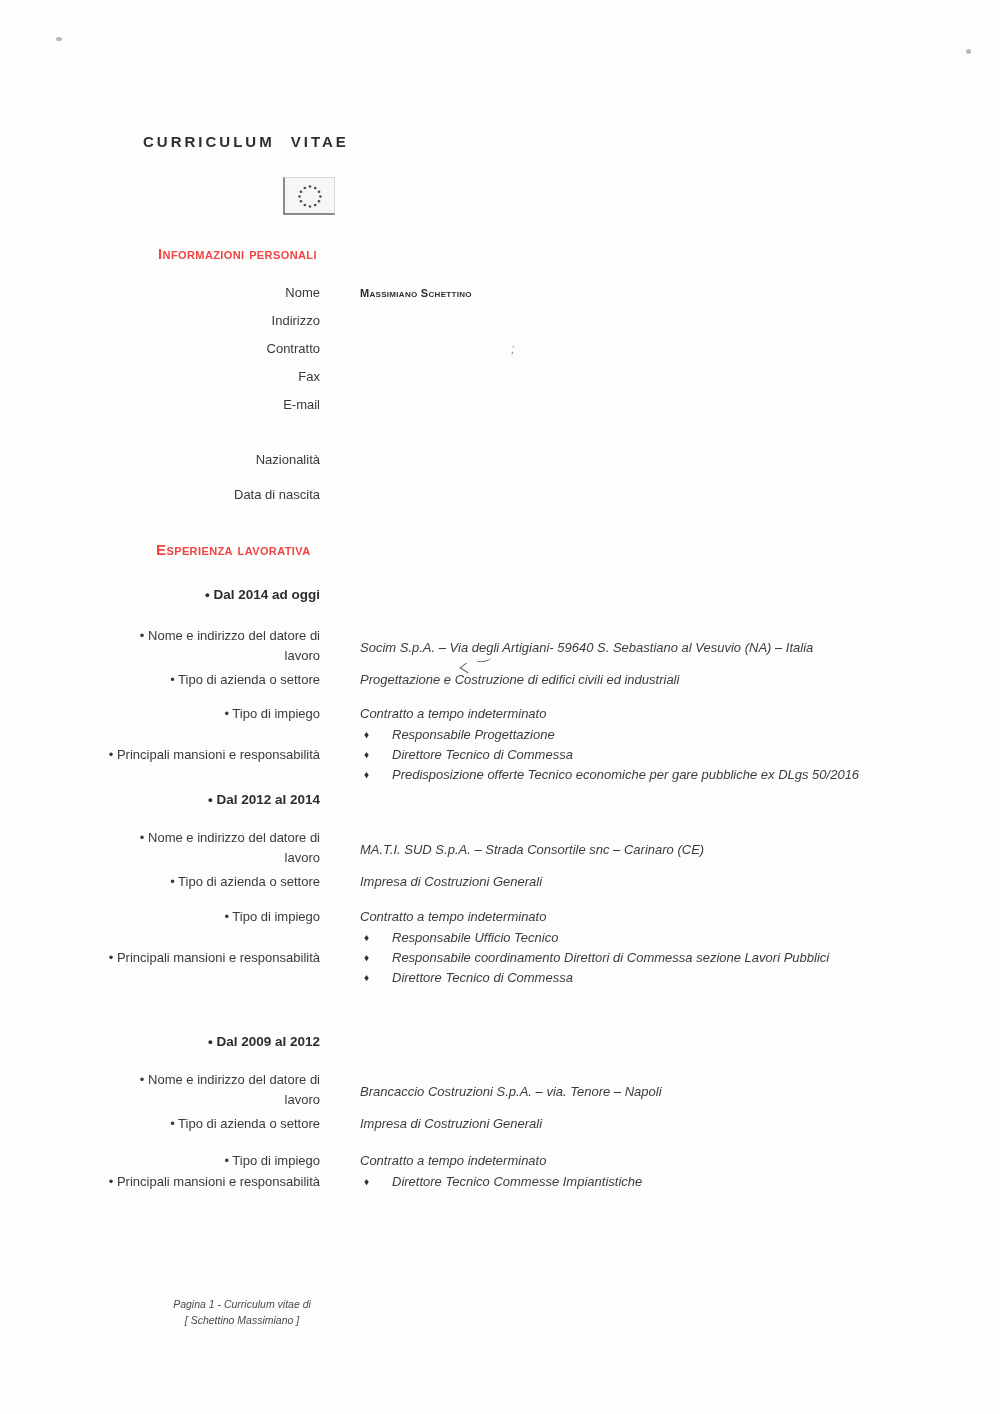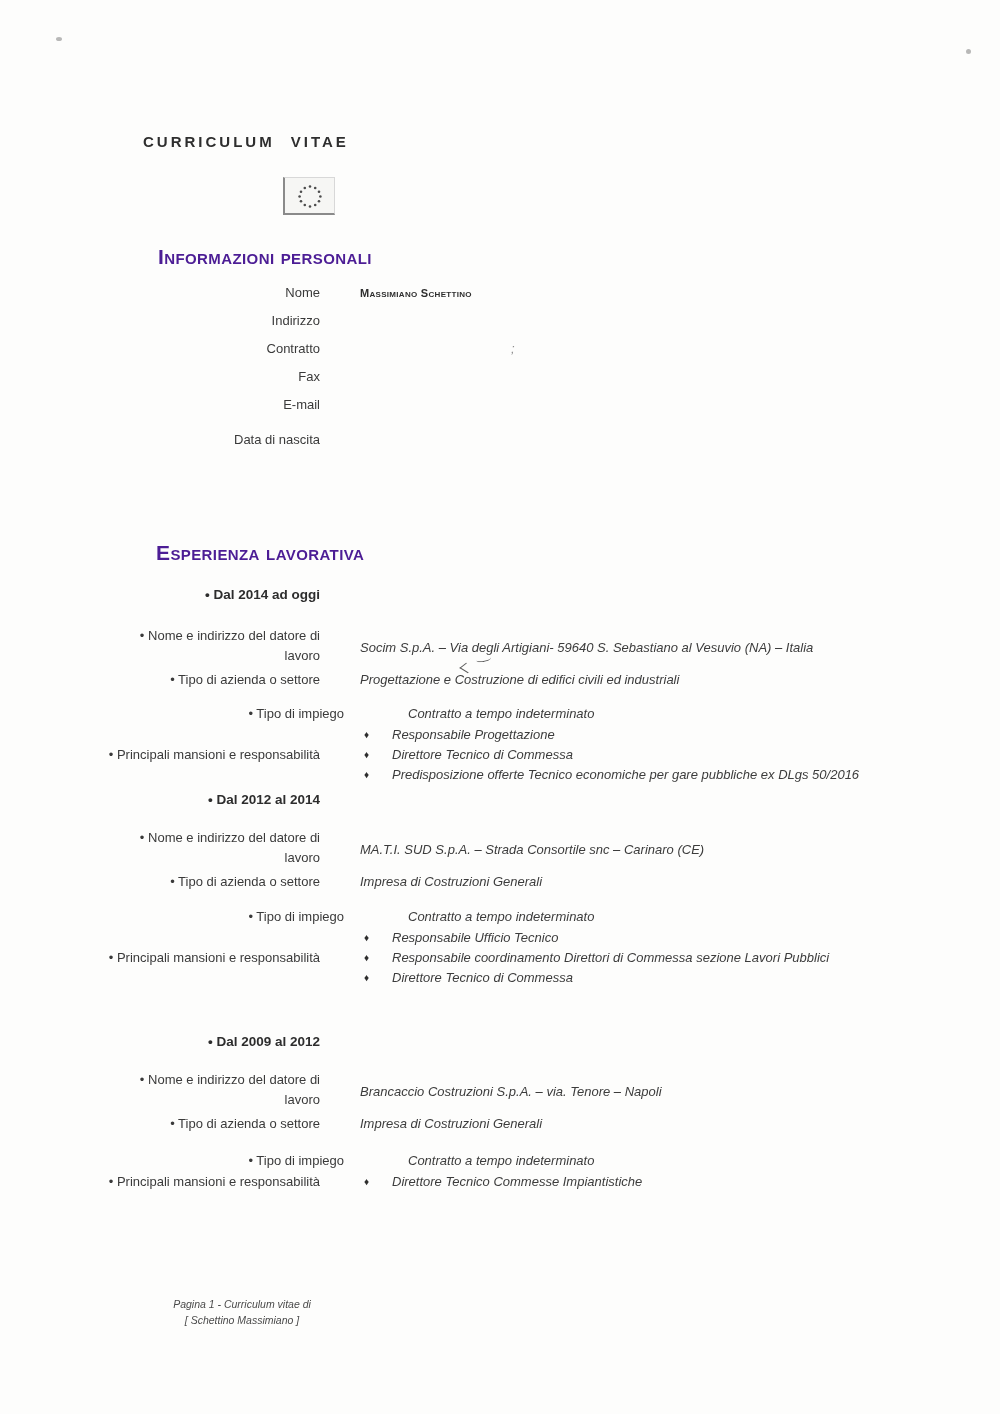--- a/index.html
+++ b/index.html
@@ -27,23 +27,23 @@
     border-bottom:2px solid #8a8a8a;
     border-top:1px solid #d8d8d8;
     border-right:1px solid #d8d8d8;
     display:flex;align-items:center;justify-content:center;
   }
   
   .section-title{
     position:absolute;
     font-variant:small-caps;
     font-weight:700;
-    font-size:21px;
+    font-size:15px;
     letter-spacing:.4px;
-    color:#4c1d95;
+    color:#ef4444;
   }
   #sec-personal{left:158px;top:245px;}
   #sec-work{left:156px;top:541px;}
   
   .rows{position:absolute;left:0;width:1000px;}
   #personal-rows{top:279px;}
   #work-rows{top:581px;}
   .row{display:flex;align-items:center;}
   .lbl{
     width:320px;flex:0 0 320px;
@@ -57,21 +57,21 @@
     font-size:13px;font-style:italic;line-height:28px;
     color:#3c3c3c;
   }
   .val.topline{line-height:20px;padding-top:4px;}
   .name-val{
     font-style:normal;font-weight:700;font-variant:small-caps;
     font-size:11px;letter-spacing:.3px;color:#2e2e2e;
   }
   .period .lbl{font-weight:bold;font-size:13.5px;color:#2d2d2d;}
   .h28{height:28px;} .h40{height:40px;} .h22{height:22px;}
-  .h22 .lbl,.h22 .val{line-height:22px;padding-left:24px;}
+  .h22 .lbl,.h22 .val{line-height:22px;}
   
   .duties{margin:0;padding:0;list-style:none;}
   .duty{display:flex;line-height:20px;font-size:13px;font-style:italic;color:#3c3c3c;}
   .duty .diamond{
     flex:0 0 28px;font-size:10px;font-style:normal;
     color:#2e2e2e;padding-left:4px;line-height:20px;
   }
   .duties-row .lbl{line-height:20px;}
   
   .footer{
@@ -151,20 +151,24 @@
       <div class="val"></div>
     </div>
     <div class="row h28">
       <div class="lbl">Fax</div>
       <div class="val"></div>
     </div>
     <div class="row h28">
       <div class="lbl">E-mail</div>
       <div class="val"></div>
     </div>
+    <div class="row h28" style="margin-top:27px;">
+      <div class="lbl">Nazionalità</div>
+      <div class="val"></div>
+    </div>
     <div class="row h28" style="margin-top:7px;">
       <div class="lbl">Data di nascita</div>
       <div class="val"></div>
     </div>
   </div>
 
   <div class="section-title" id="sec-work">Esperienza lavorativa</div>
 
   <div class="rows" id="work-rows">
 

